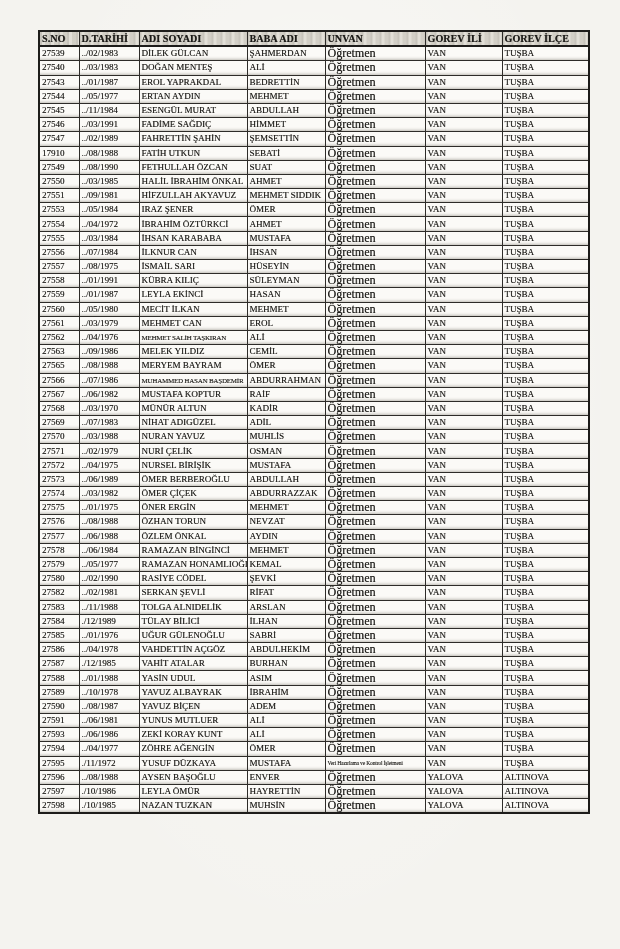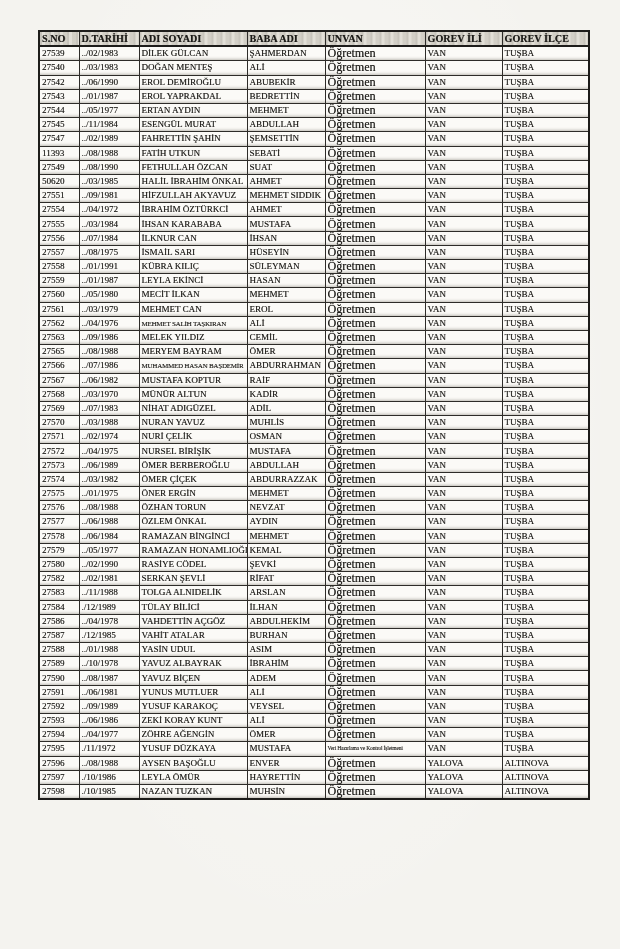--- a/index.html
+++ b/index.html
@@ -103,29 +103,20 @@
         <tr>
           <td>27540</td>
           <td>../03/1983</td>
           <td>DOĞAN MENTEŞ</td>
           <td>ALİ</td>
           <td class="c-title">Öğretmen</td>
           <td>VAN</td>
           <td>TUŞBA</td>
         </tr>
         <tr>
-          <td>27542</td>
-          <td>../06/1990</td>
-          <td>EROL DEMİROĞLU</td>
-          <td>ABUBEKİR</td>
-          <td class="c-title">Öğretmen</td>
-          <td>VAN</td>
-          <td>TUŞBA</td>
-        </tr>
-        <tr>
           <td>27543</td>
           <td>../01/1987</td>
           <td>EROL YAPRAKDAL</td>
           <td>BEDRETTİN</td>
           <td class="c-title">Öğretmen</td>
           <td>VAN</td>
           <td>TUŞBA</td>
         </tr>
         <tr>
           <td>27544</td>
@@ -139,65 +130,83 @@
         <tr>
           <td>27545</td>
           <td>../11/1984</td>
           <td>ESENGÜL MURAT</td>
           <td>ABDULLAH</td>
           <td class="c-title">Öğretmen</td>
           <td>VAN</td>
           <td>TUŞBA</td>
         </tr>
         <tr>
+          <td>27546</td>
+          <td>../03/1991</td>
+          <td>FADİME SAĞDIÇ</td>
+          <td>HİMMET</td>
+          <td class="c-title">Öğretmen</td>
+          <td>VAN</td>
+          <td>TUŞBA</td>
+        </tr>
+        <tr>
           <td>27547</td>
           <td>../02/1989</td>
           <td>FAHRETTİN ŞAHİN</td>
           <td>ŞEMSETTİN</td>
           <td class="c-title">Öğretmen</td>
           <td>VAN</td>
           <td>TUŞBA</td>
         </tr>
         <tr>
-          <td>11393</td>
+          <td>17910</td>
           <td>../08/1988</td>
           <td>FATİH UTKUN</td>
           <td>SEBATİ</td>
           <td class="c-title">Öğretmen</td>
           <td>VAN</td>
           <td>TUŞBA</td>
         </tr>
         <tr>
           <td>27549</td>
           <td>../08/1990</td>
           <td>FETHULLAH ÖZCAN</td>
           <td>SUAT</td>
           <td class="c-title">Öğretmen</td>
           <td>VAN</td>
           <td>TUŞBA</td>
         </tr>
         <tr>
-          <td>50620</td>
+          <td>27550</td>
           <td>../03/1985</td>
           <td>HALİL İBRAHİM ÖNKAL</td>
           <td>AHMET</td>
           <td class="c-title">Öğretmen</td>
           <td>VAN</td>
           <td>TUŞBA</td>
         </tr>
         <tr>
           <td>27551</td>
           <td>../09/1981</td>
           <td>HİFZULLAH AKYAVUZ</td>
           <td>MEHMET SIDDIK</td>
           <td class="c-title">Öğretmen</td>
           <td>VAN</td>
           <td>TUŞBA</td>
         </tr>
         <tr>
+          <td>27553</td>
+          <td>../05/1984</td>
+          <td>IRAZ ŞENER</td>
+          <td>ÖMER</td>
+          <td class="c-title">Öğretmen</td>
+          <td>VAN</td>
+          <td>TUŞBA</td>
+        </tr>
+        <tr>
           <td>27554</td>
           <td>../04/1972</td>
           <td>İBRAHİM ÖZTÜRKCİ</td>
           <td>AHMET</td>
           <td class="c-title">Öğretmen</td>
           <td>VAN</td>
           <td>TUŞBA</td>
         </tr>
         <tr>
           <td>27555</td>
@@ -329,21 +338,21 @@
           <td>27570</td>
           <td>../03/1988</td>
           <td>NURAN YAVUZ</td>
           <td>MUHLİS</td>
           <td class="c-title">Öğretmen</td>
           <td>VAN</td>
           <td>TUŞBA</td>
         </tr>
         <tr>
           <td>27571</td>
-          <td>../02/1974</td>
+          <td>../02/1979</td>
           <td>NURİ ÇELİK</td>
           <td>OSMAN</td>
           <td class="c-title">Öğretmen</td>
           <td>VAN</td>
           <td>TUŞBA</td>
         </tr>
         <tr>
           <td>27572</td>
           <td>../04/1975</td>
           <td>NURSEL BİRİŞİK</td>
@@ -445,20 +454,29 @@
         <tr>
           <td>27584</td>
           <td>./12/1989</td>
           <td>TÜLAY BİLİCİ</td>
           <td>İLHAN</td>
           <td class="c-title">Öğretmen</td>
           <td>VAN</td>
           <td>TUŞBA</td>
         </tr>
         <tr>
+          <td>27585</td>
+          <td>../01/1976</td>
+          <td>UĞUR GÜLENOĞLU</td>
+          <td>SABRİ</td>
+          <td class="c-title">Öğretmen</td>
+          <td>VAN</td>
+          <td>TUŞBA</td>
+        </tr>
+        <tr>
           <td>27586</td>
           <td>../04/1978</td>
           <td>VAHDETTİN AÇGÖZ</td>
           <td>ABDULHEKİM</td>
           <td class="c-title">Öğretmen</td>
           <td>VAN</td>
           <td>TUŞBA</td>
         </tr>
         <tr>
           <td>27587</td>
@@ -494,29 +512,20 @@
           <td>ADEM</td>
           <td class="c-title">Öğretmen</td>
           <td>VAN</td>
           <td>TUŞBA</td>
         </tr>
         <tr>
           <td>27591</td>
           <td>../06/1981</td>
           <td>YUNUS MUTLUER</td>
           <td>ALİ</td>
-          <td class="c-title">Öğretmen</td>
-          <td>VAN</td>
-          <td>TUŞBA</td>
-        </tr>
-        <tr>
-          <td>27592</td>
-          <td>../09/1989</td>
-          <td>YUSUF KARAKOÇ</td>
-          <td>VEYSEL</td>
           <td class="c-title">Öğretmen</td>
           <td>VAN</td>
           <td>TUŞBA</td>
         </tr>
         <tr>
           <td>27593</td>
           <td>../06/1986</td>
           <td>ZEKİ KORAY KUNT</td>
           <td>ALİ</td>
           <td class="c-title">Öğretmen</td>

